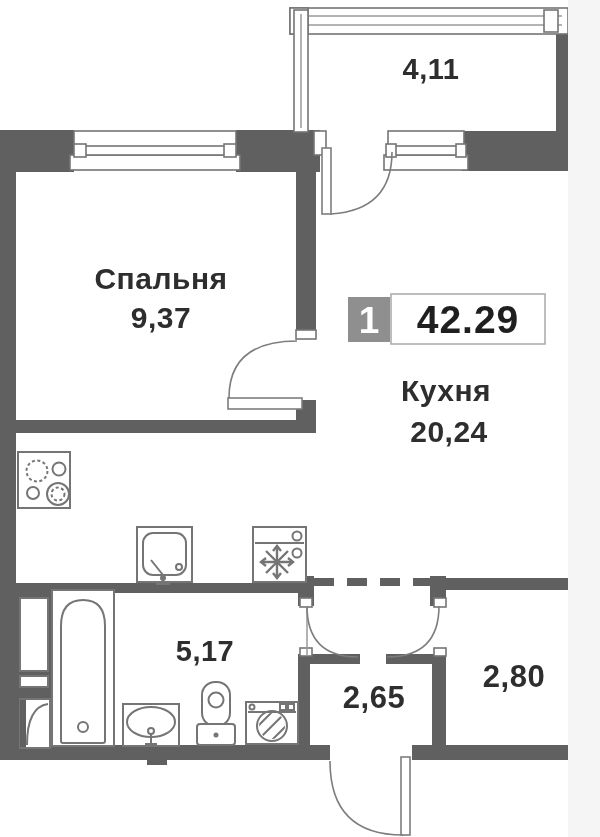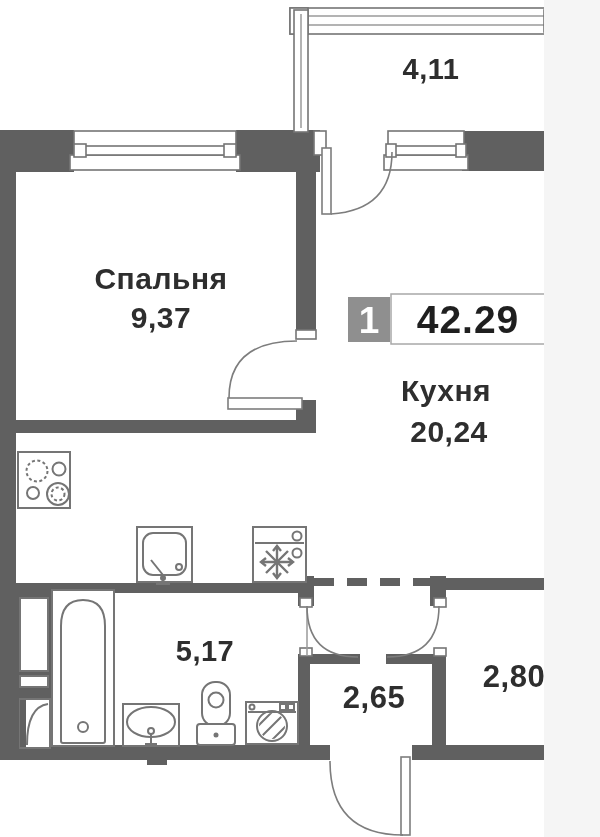--- a/index.html
+++ b/index.html
@@ -1,17 +1,17 @@
 <!DOCTYPE html>
 <html style="--c-wall: #606060; --c-fixture_line: #757575; --c-text: #2e2e2e; --c-badge_bg: #8f8f8f; --c-badge_text: #ffffff; --c-area_box_border: #a8a8a8; --c-background: #ffffff;"><head>
 <meta charset="utf-8">
 <style>
   html,body{margin:0;padding:0;background:#f5f5f5;}
   .stage{position:relative;width:544px;height:837px;background:var(--c-background,#fff);overflow:hidden;
-         font-family:"Liberation Sans",sans-serif;}
+         font-family:"Liberation Sans",sans-serif;padding-left:24px;}
   svg{position:absolute;left:0;top:0;}
   .wall{fill:var(--c-wall,#606060);stroke:none;}
   .frame{fill:#ffffff;stroke:var(--c-fixture_line,#757575);stroke-width:1.6;}
   .fix{fill:none;stroke:var(--c-fixture_line,#757575);stroke-width:2;}
   .fixw{fill:#ffffff;stroke:var(--c-fixture_line,#757575);stroke-width:2;}
   .arc{fill:none;stroke:#7d7d7d;stroke-width:1.6;}
   .leaf{fill:#ffffff;stroke:#7d7d7d;stroke-width:1.6;}
   .dash{stroke:var(--c-wall,#606060);stroke-width:8;stroke-dasharray:20 13;fill:none;}
   .lbl{fill:var(--c-text,#2e2e2e);font-weight:bold;text-anchor:middle;letter-spacing:0.5px;}
   .s30{font-size:30px;} .s29{font-size:29px;} .s31{font-size:31px;}

